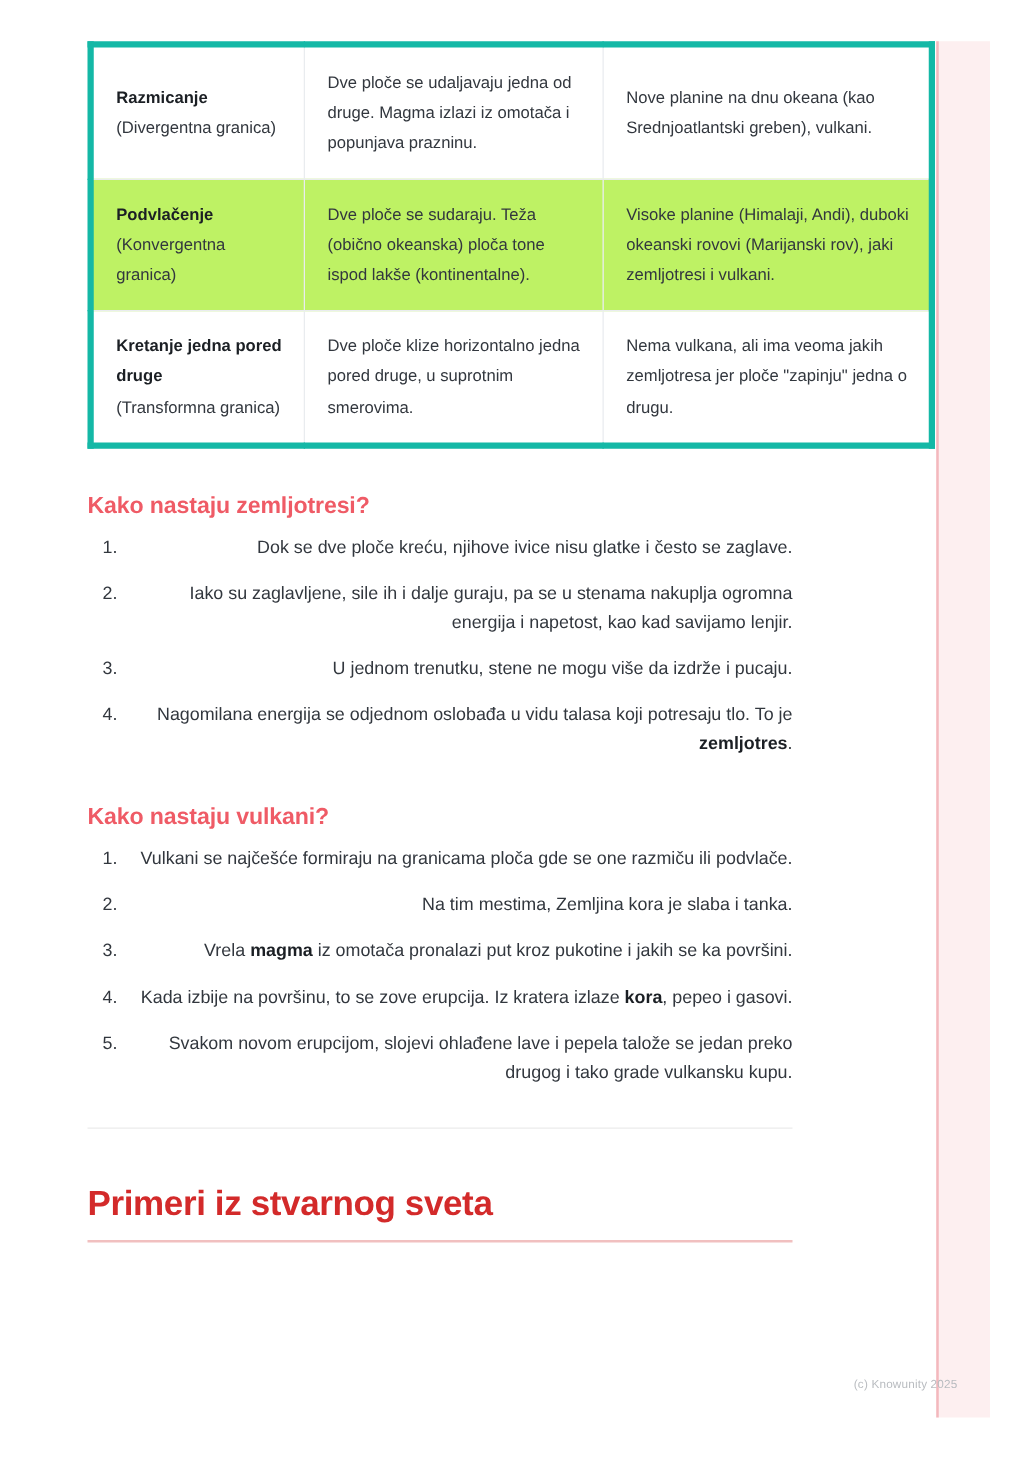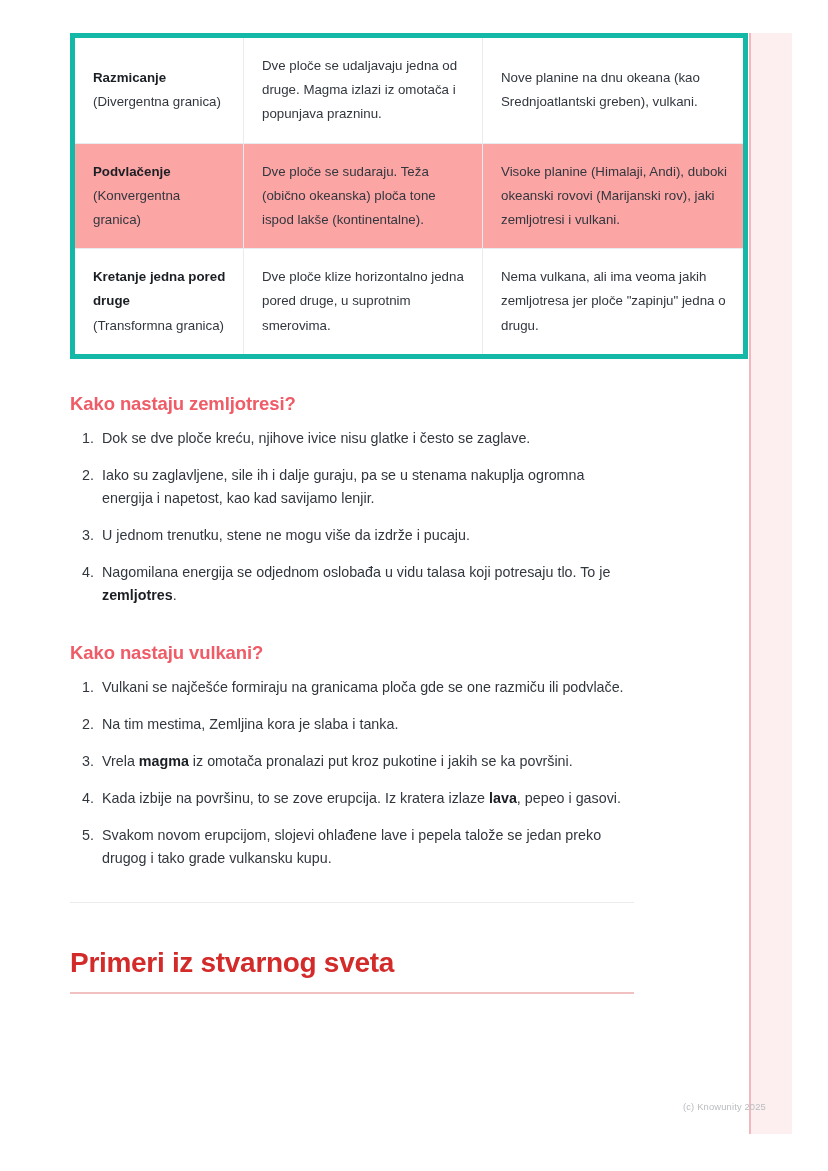--- a/index.html
+++ b/index.html
@@ -50,21 +50,21 @@
     border: 1px solid #e9ecef;
     vertical-align: middle;
     padding: 16px 16px 16px 18px;
     font-size: 13.3px;
     line-height: 1.82;
     color: #32373e;
   }
   .compare-table td.col-a { width: 134px; }
   .compare-table td.col-b { width: 204px; }
   .compare-table td.col-c { width: 226px; }
-  .compare-table tr.zebra td { background: #fca5a5; }
+  .compare-table tr.zebra td { background: #bef264; }
   .compare-table .term {
     font-weight: bold;
     color: #1b1f24;
     display: block;
     line-height: 1.82;
   }
   .compare-table .sub {
     display: block;
     line-height: 1.82;
   }
@@ -82,20 +82,21 @@
   ol.steps {
     margin: 0;
     padding-left: 28px;
     font-size: 14.3px;
     line-height: 1.62;
     color: #32373e;
   }
   ol.steps li {
     margin-bottom: 14px;
     padding-left: 4px;
+    text-align: right;
   }
   ol.steps li:last-child { margin-bottom: 0; }
   ol.steps b { font-weight: bold; color: #1b1f24; }
 
   
   hr.section-divider {
     border: none;
     border-top: 1px solid #ececec;
     margin: 31px 0 0 0;
     width: 564px;
@@ -167,21 +168,21 @@
     <li>Iako su zaglavljene, sile ih i dalje guraju, pa se u stenama nakuplja ogromna energija i napetost, kao kad savijamo lenjir.</li>
     <li>U jednom trenutku, stene ne mogu više da izdrže i pucaju.</li>
     <li><span>Nagomilana energija se odjednom oslobađa u vidu talasa koji potresaju tlo. To je </span><b>zemljotres</b><span>.</span></li>
   </ol>
 
   <h3 class="sub-heading">Kako nastaju vulkani?</h3>
   <ol class="steps">
     <li>Vulkani se najčešće formiraju na granicama ploča gde se one razmiču ili podvlače.</li>
     <li>Na tim mestima, Zemljina kora je slaba i tanka.</li>
     <li><span>Vrela </span><b>magma</b><span> iz omotača pronalazi put kroz pukotine i jakih se ka površini.</span></li>
-    <li><span>Kada izbije na površinu, to se zove erupcija. Iz kratera izlaze </span><b>lava</b><span>, pepeo i gasovi.</span></li>
+    <li><span>Kada izbije na površinu, to se zove erupcija. Iz kratera izlaze </span><b>kora</b><span>, pepeo i gasovi.</span></li>
     <li>Svakom novom erupcijom, slojevi ohlađene lave i pepela talože se jedan preko drugog i tako grade vulkansku kupu.</li>
   </ol>
 
   <hr class="section-divider">
 
   <h2 class="main-heading">Primeri iz stvarnog sveta</h2>
 
 </div>
 
 <div class="footer-note">(c) Knowunity 2025</div>

